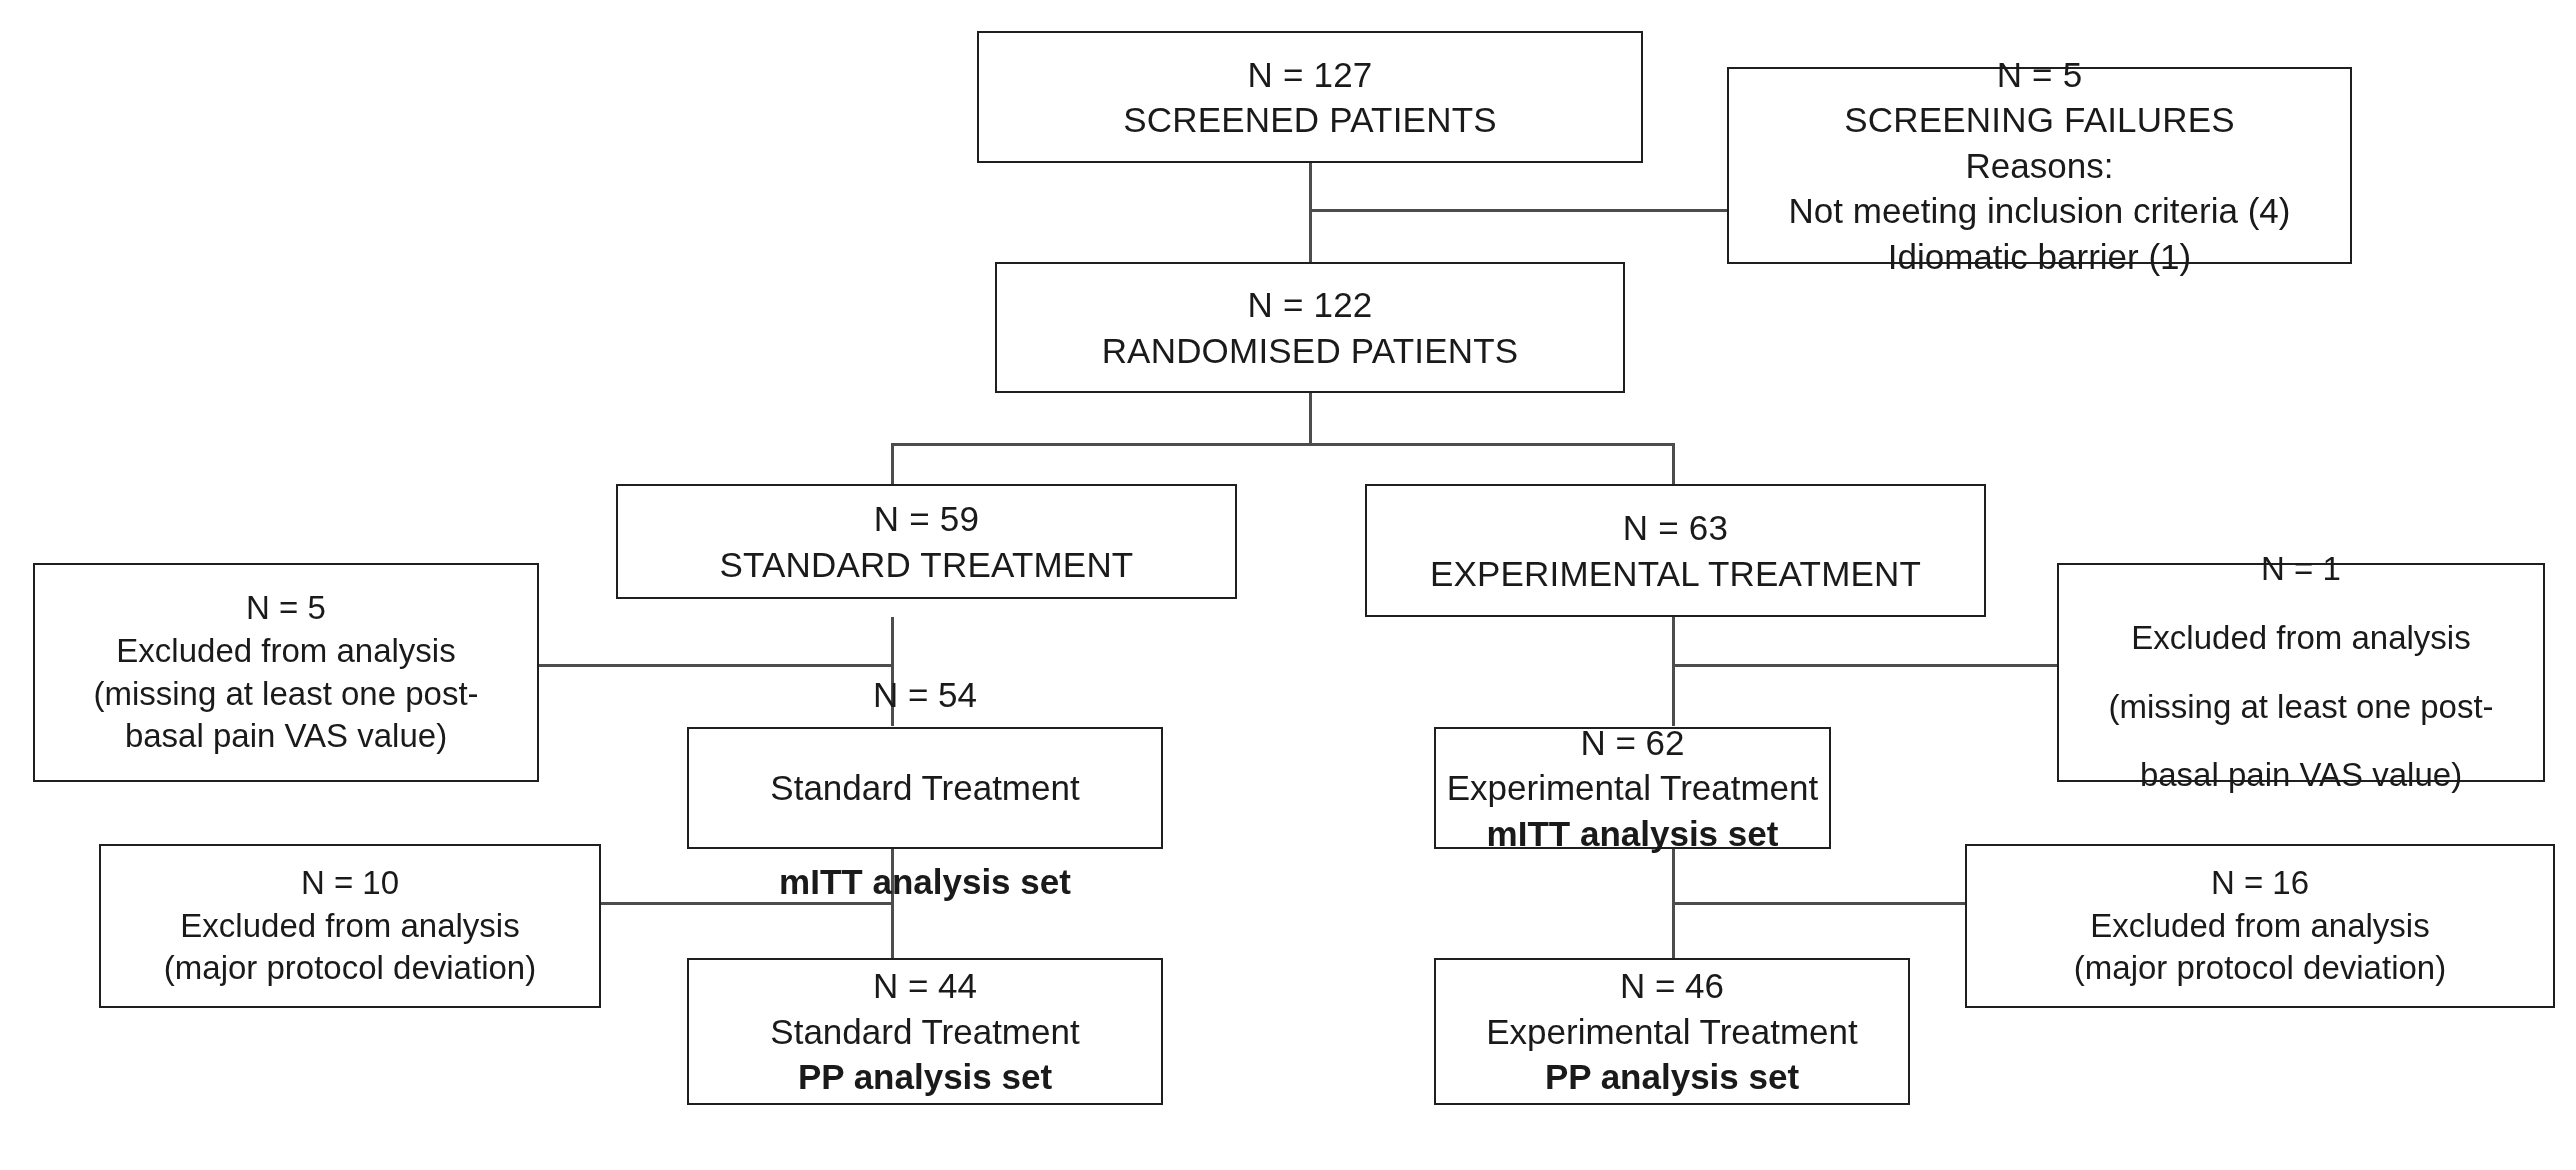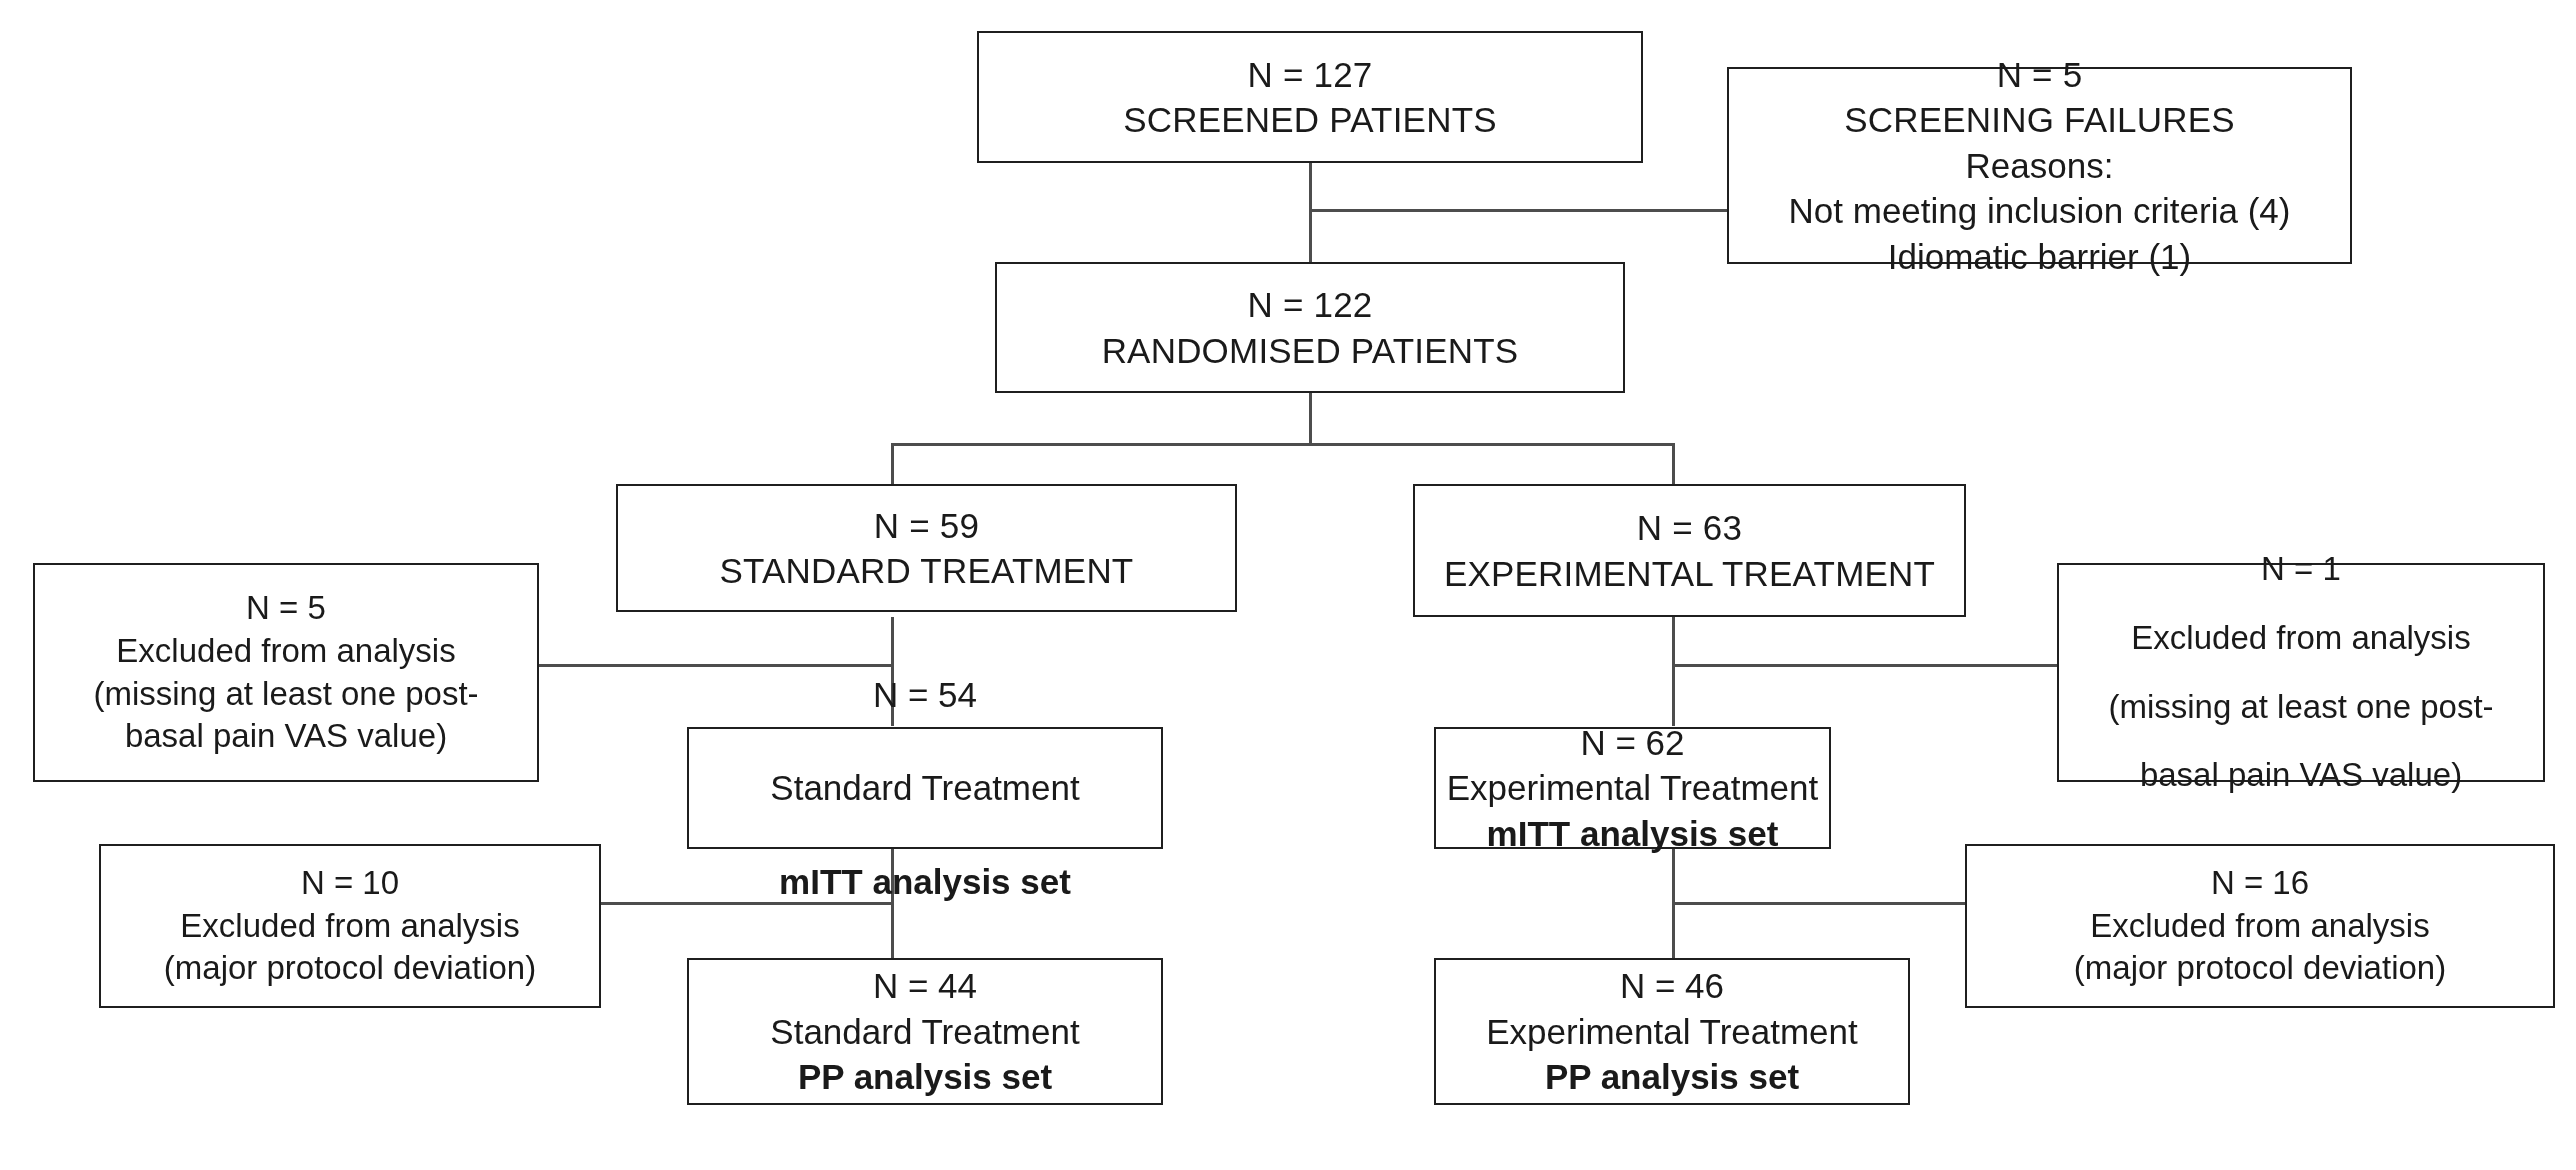--- a/index.html
+++ b/index.html
@@ -102,26 +102,26 @@
     <span class="line t-normal">Reasons:</span>
     <span class="line t-normal">Not meeting inclusion criteria (4)</span>
     <span class="line t-normal">Idiomatic barrier (1)</span>
   </div>
 
   <div class="node" style="left:995px; top:262px; width:630px; height:131px;">
     <span class="line t-upper">N = 122</span>
     <span class="line t-upper">RANDOMISED PATIENTS</span>
   </div>
 
-  <div class="node" style="left:616px; top:484px; width:621px; height:128px;">
+  <div class="node" style="left:616px; top:484px; width:621px; height:115px;">
     <span class="line t-upper">N = 59</span>
     <span class="line t-upper">STANDARD TREATMENT</span>
   </div>
 
-  <div class="node" style="left:1365px; top:484px; width:553px; height:133px;margin-left:48px;">
+  <div class="node" style="left:1365px; top:484px; width:621px; height:133px;">
     <span class="line t-upper">N = 63</span>
     <span class="line t-upper">EXPERIMENTAL TREATMENT</span>
   </div>
 
   <div class="node" style="left:33px; top:563px; width:506px; height:219px;">
     <span class="line t-small">N = 5</span>
     <span class="line t-small">Excluded from analysis</span>
     <span class="line t-small">(missing at least one post-</span>
     <span class="line t-small">basal pain VAS value)</span>
   </div>

